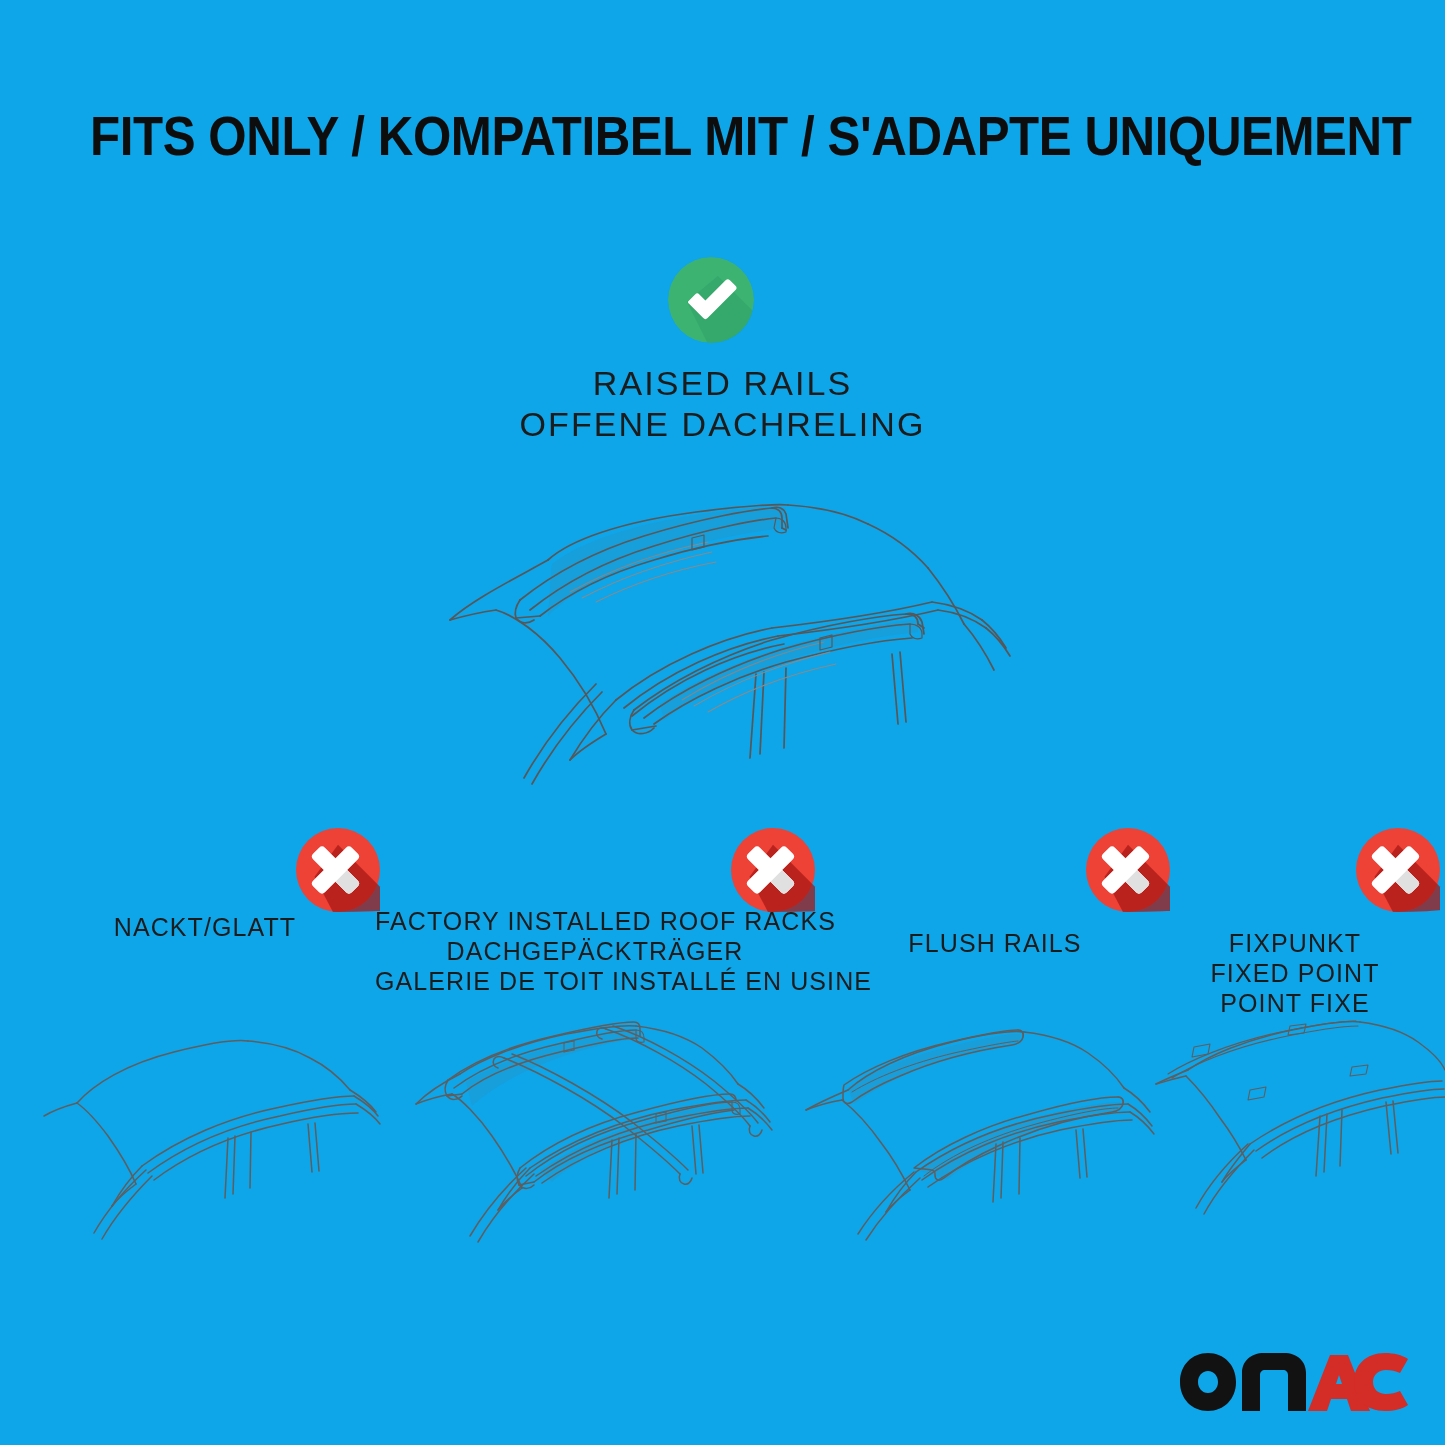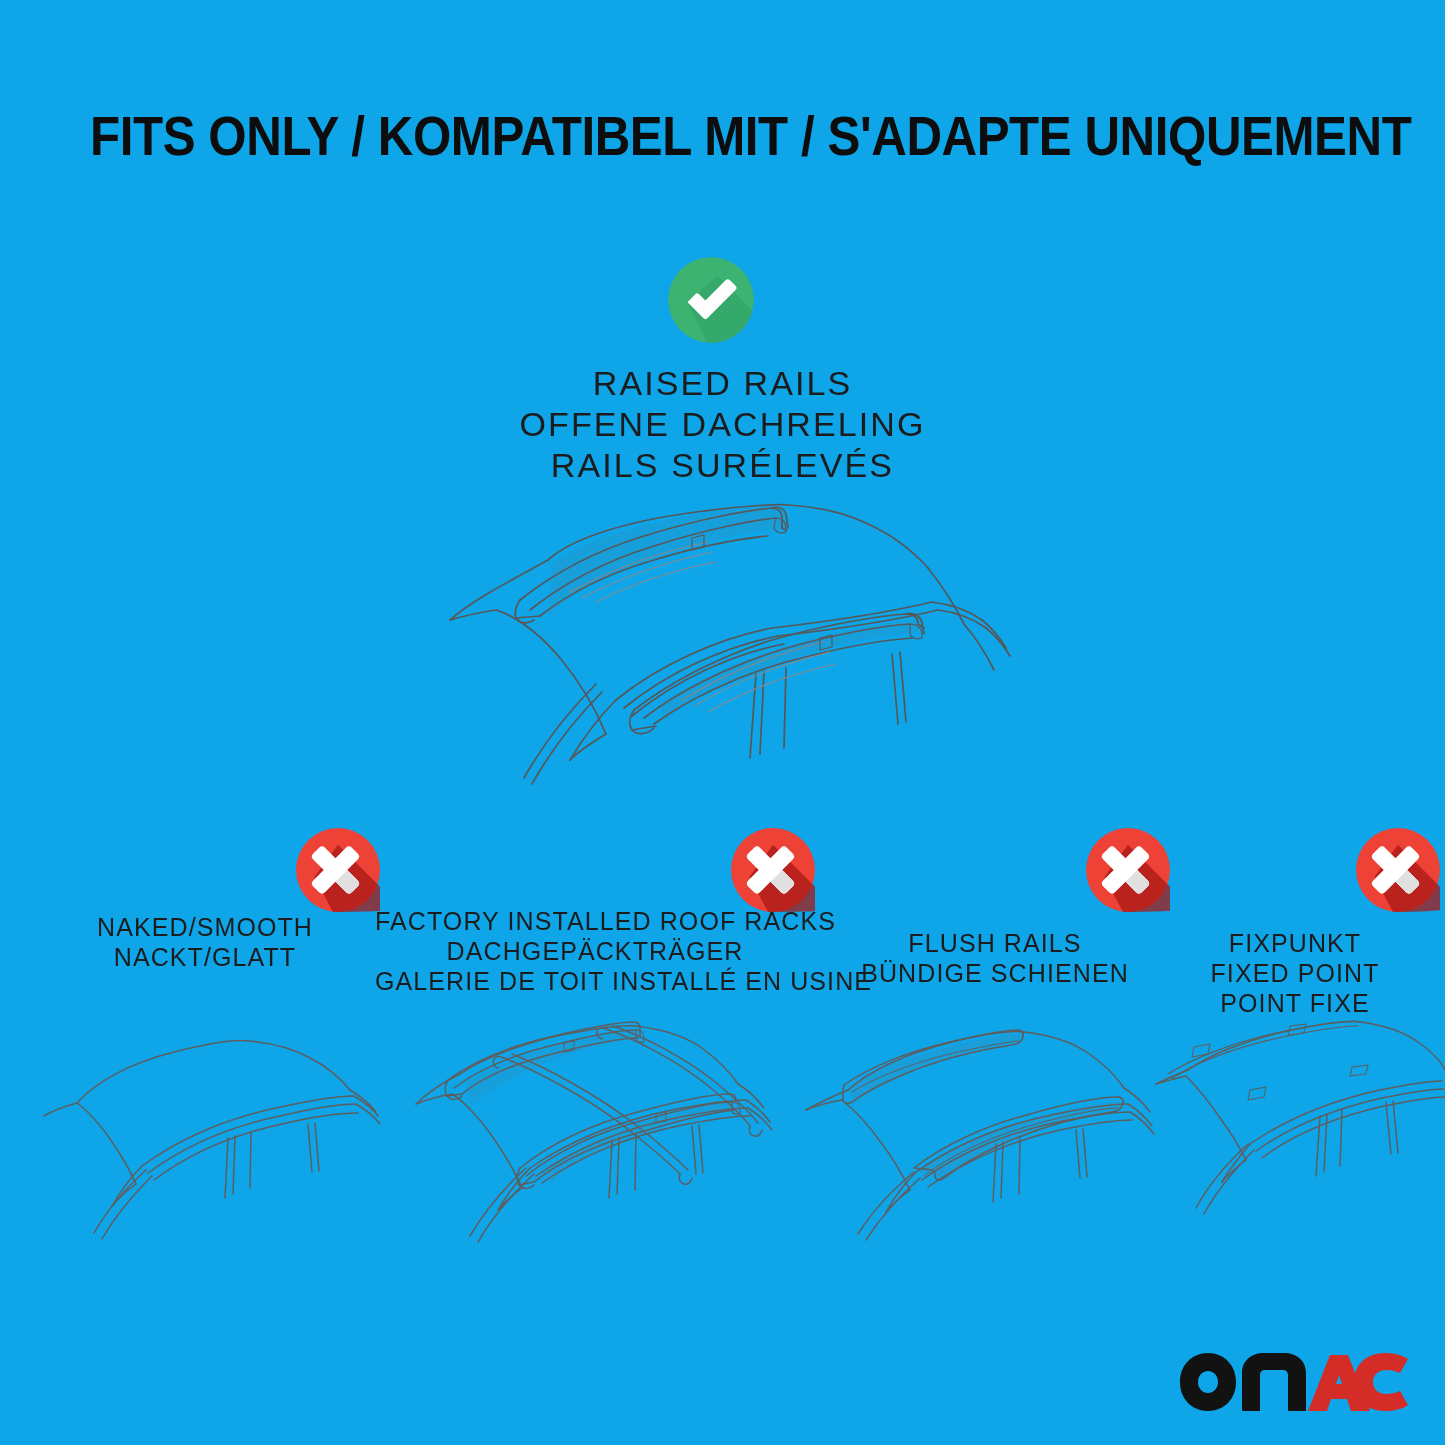--- a/index.html
+++ b/index.html
@@ -157,21 +157,20 @@
     <svg viewBox="0 0 100 100" aria-hidden="true">
       <circle cx="50" cy="50" r="50" fill="#3CB371"></circle>
       <path d="M58 22 L100 64 L100 100 L46 100 L22 52 Z" fill="#2F9E66" opacity="0.55"></path>
       <path d="M24.5 50.5 L31.5 43.5 Q34 41 36.5 43.5 L43.5 50.5 L67 27 Q69.5 24.5 72 27 L78.5 33.5 Q81 36 78.5 38.5 L46 71 Q43.5 73.5 41 71 L24.5 54.5 Q22 52 24.5 50.5 Z" fill="#FFFFFF"></path>
     </svg>
   </div>
 
   <div class="hero-caption">
     <div class="line">RAISED RAILS</div>
     <div class="line">OFFENE DACHRELING</div>
-    <div class="line">RAILS SURÉLEVÉS</div>
   </div>
 
   <div class="hero-art">
     <svg viewBox="0 0 620 300" aria-hidden="true">
       <g fill="none" stroke="#575757" stroke-width="1.7" stroke-linecap="round" stroke-linejoin="round">
 
         <path d="M128 72 C150 52 200 34 276 24 C330 17 360 16 368 17"></path>
         <path d="M30 132 C52 112 92 92 128 72"></path>
         <path d="M30 132 C44 128 62 124 76 122"></path>
         <path d="M76 122 C96 128 120 146 140 170 C160 194 176 222 186 246"></path>
@@ -272,37 +271,35 @@
     <svg viewBox="0 0 100 100" aria-hidden="true">
       <circle cx="50" cy="50" r="50" fill="#EE4237"></circle>
       <path d="M50 20 L100 70 L100 100 L44 100 L22 58 Z" fill="#A81A15" opacity="0.75"></path>
       <path d="M34.5 23.5 Q31 20 27.5 23.5 L20.5 30.5 Q17 34 20.5 37.5 L33 50 L20.5 62.5 Q17 66 20.5 69.5 L27.5 76.5 Q31 80 34.5 76.5 L47 64 L59.5 76.5 Q63 80 66.5 76.5 L73.5 69.5 Q77 66 73.5 62.5 L61 50 L73.5 37.5 Q77 34 73.5 30.5 L66.5 23.5 Q63 20 59.5 23.5 L47 36 Z" fill="#FFFFFF"></path>
       <path d="M47 64 L59.5 76.5 Q63 80 66.5 76.5 L73.5 69.5 Q77 66 73.5 62.5 L61 50 Z" fill="#E0E0E0"></path>
     </svg>
   </div>
 
   <div class="col col1">
     <div class="caption">
-      <div class="line">NAKED/SMOOTH</div>
       <div class="line">NACKT/GLATT</div>
     </div>
   </div>
 
   <div class="col col2">
     <div class="caption">
       <div class="line">FACTORY INSTALLED ROOF RACKS</div>
       <div class="line">DACHGEPÄCKTRÄGER</div>
       <div class="line">GALERIE DE TOIT INSTALLÉ EN USINE</div>
     </div>
   </div>
 
   <div class="col col3">
     <div class="caption">
       <div class="line">FLUSH RAILS</div>
-      <div class="line">BÜNDIGE SCHIENEN</div>
     </div>
   </div>
 
   <div class="col col4">
     <div class="caption">
       <div class="line">FIXPUNKT</div>
       <div class="line">FIXED POINT</div>
       <div class="line">POINT FIXE</div>
     </div>
   </div>

